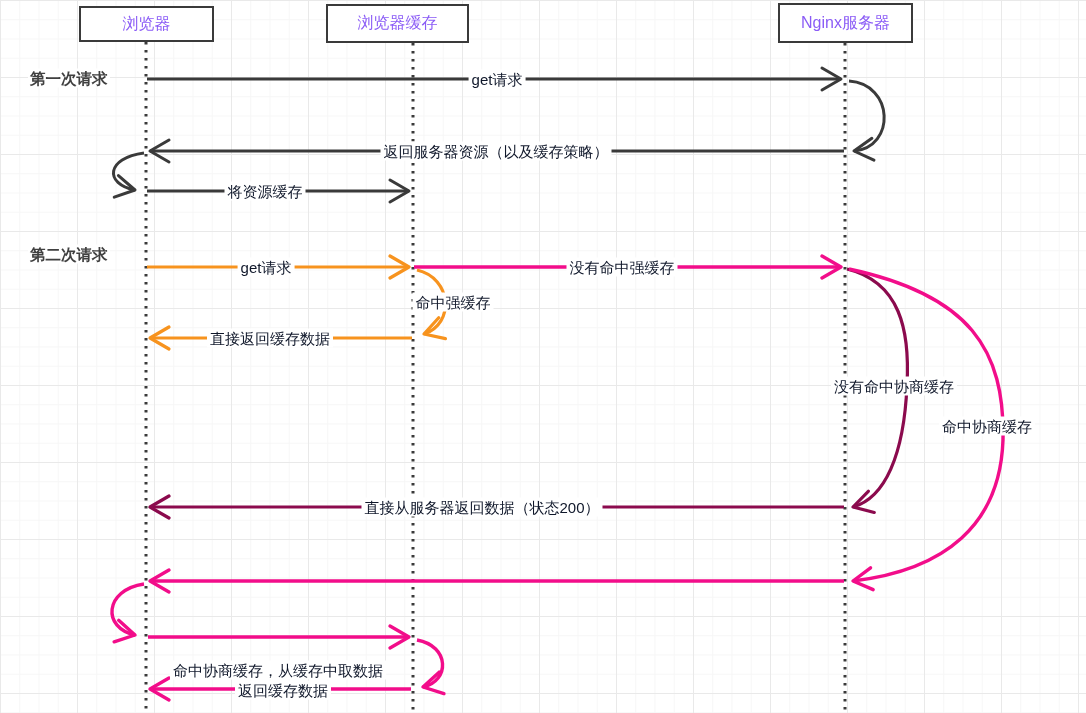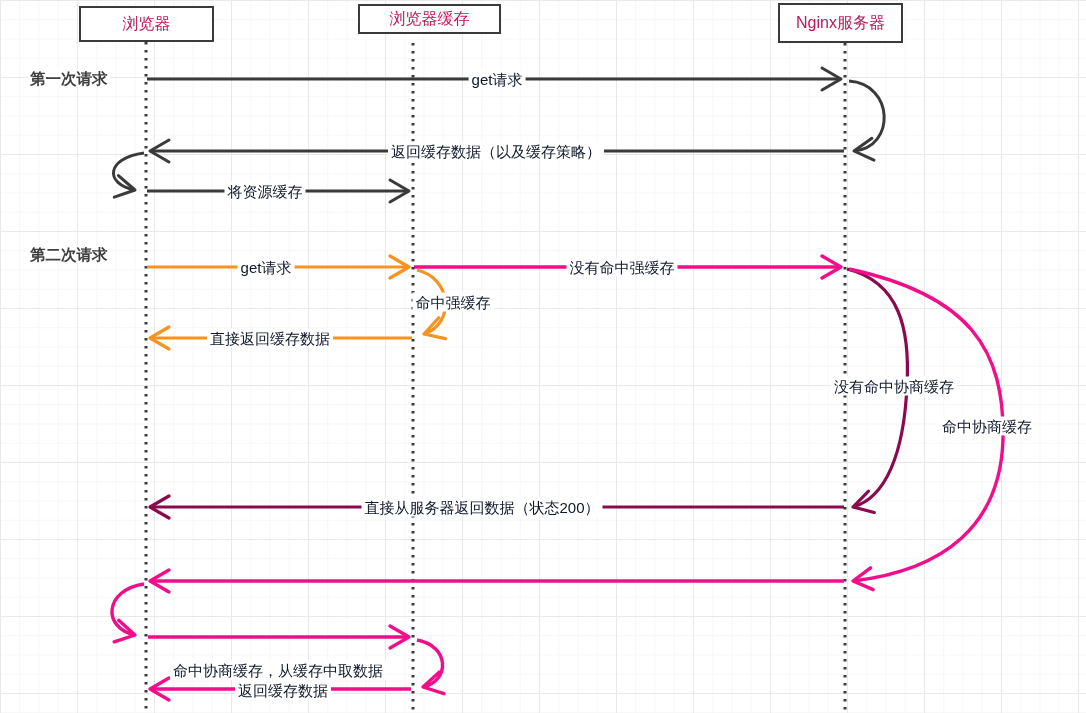--- a/index.html
+++ b/index.html
@@ -16,21 +16,21 @@
     background-size:77px 77px,77px 77px,19.25px 19.25px,19.25px 19.25px;
     font-family:"Liberation Sans","DejaVu Sans",sans-serif;
   }
   svg.wires{position:absolute;left:0;top:0;z-index:1;}
   .actor{
     position:absolute;z-index:3;
     box-sizing:border-box;
     background:#ffffff;
     border:2.5px solid #3a3a3a;
     display:flex;align-items:center;justify-content:center;
-    font-size:16px;color:#be185d;white-space:nowrap;
+    font-size:16px;color:#8b5cf6;white-space:nowrap;
   }
   .msg-label{
     position:absolute;z-index:2;
     transform:translate(-50%,-50%);
     background:#ffffff;
     padding:0 3px;
     font-size:15px;line-height:19px;color:#0f172a;
     white-space:nowrap;
   }
   .phase-label{
@@ -87,32 +87,32 @@
 
     <path d="M 144 584 C 104 590 102 628 135 635" fill="none" stroke="#f20d8a" stroke-width="3.4" marker-end="url(#ah-pink)"></path>
     <line x1="148" y1="637" x2="409" y2="637" stroke="#f20d8a" stroke-width="3.4" marker-end="url(#ah-pink)"></line>
     <path d="M 417 640 C 450 646 450 681 423 687" fill="none" stroke="#f20d8a" stroke-width="3.4" marker-end="url(#ah-pink)"></path>
     <line x1="411" y1="689" x2="150" y2="689" stroke="#f20d8a" stroke-width="3.4" marker-end="url(#ah-pink)"></line>
   </svg>
 
   <div class="actor" style="left:79px;top:6px;width:135px;height:36px;">
     <span>浏览器</span>
   </div>
-  <div class="actor" style="left:358px;top:4px;width:143px;height:30px;">
+  <div class="actor" style="left:326px;top:4px;width:143px;height:39px;">
     <span>浏览器缓存</span>
   </div>
-  <div class="actor" style="left:778px;top:3px;width:125px;height:40px;">
+  <div class="actor" style="left:778px;top:3px;width:135px;height:40px;">
     <span>Nginx服务器</span>
   </div>
 
   <div class="phase-label" style="left:28px;top:78px;">第一次请求</div>
   <div class="phase-label" style="left:28px;top:254px;">第二次请求</div>
 
   <div class="msg-label" style="left:497px;top:79px;">get请求</div>
-  <div class="msg-label" style="left:496px;top:151px;">返回缓存数据（以及缓存策略）</div>
+  <div class="msg-label" style="left:496px;top:151px;">返回服务器资源（以及缓存策略）</div>
   <div class="msg-label" style="left:265px;top:191px;">将资源缓存</div>
   <div class="msg-label" style="left:266px;top:267px;">get请求</div>
   <div class="msg-label" style="left:622px;top:267px;">没有命中强缓存</div>
   <div class="msg-label" style="left:453px;top:302px;">命中强缓存</div>
   <div class="msg-label" style="left:270px;top:338px;">直接返回缓存数据</div>
   <div class="msg-label" style="left:894px;top:386px;">没有命中协商缓存</div>
   <div class="msg-label" style="left:987px;top:426px;">命中协商缓存</div>
   <div class="msg-label" style="left:470px;top:507px;margin-left:12px;">直接从服务器返回数据（状态200）</div>
   <div class="msg-label" style="left:278px;top:670px;">命中协商缓存，从缓存中取数据</div>
   <div class="msg-label" style="left:283px;top:690px;">返回缓存数据</div>

